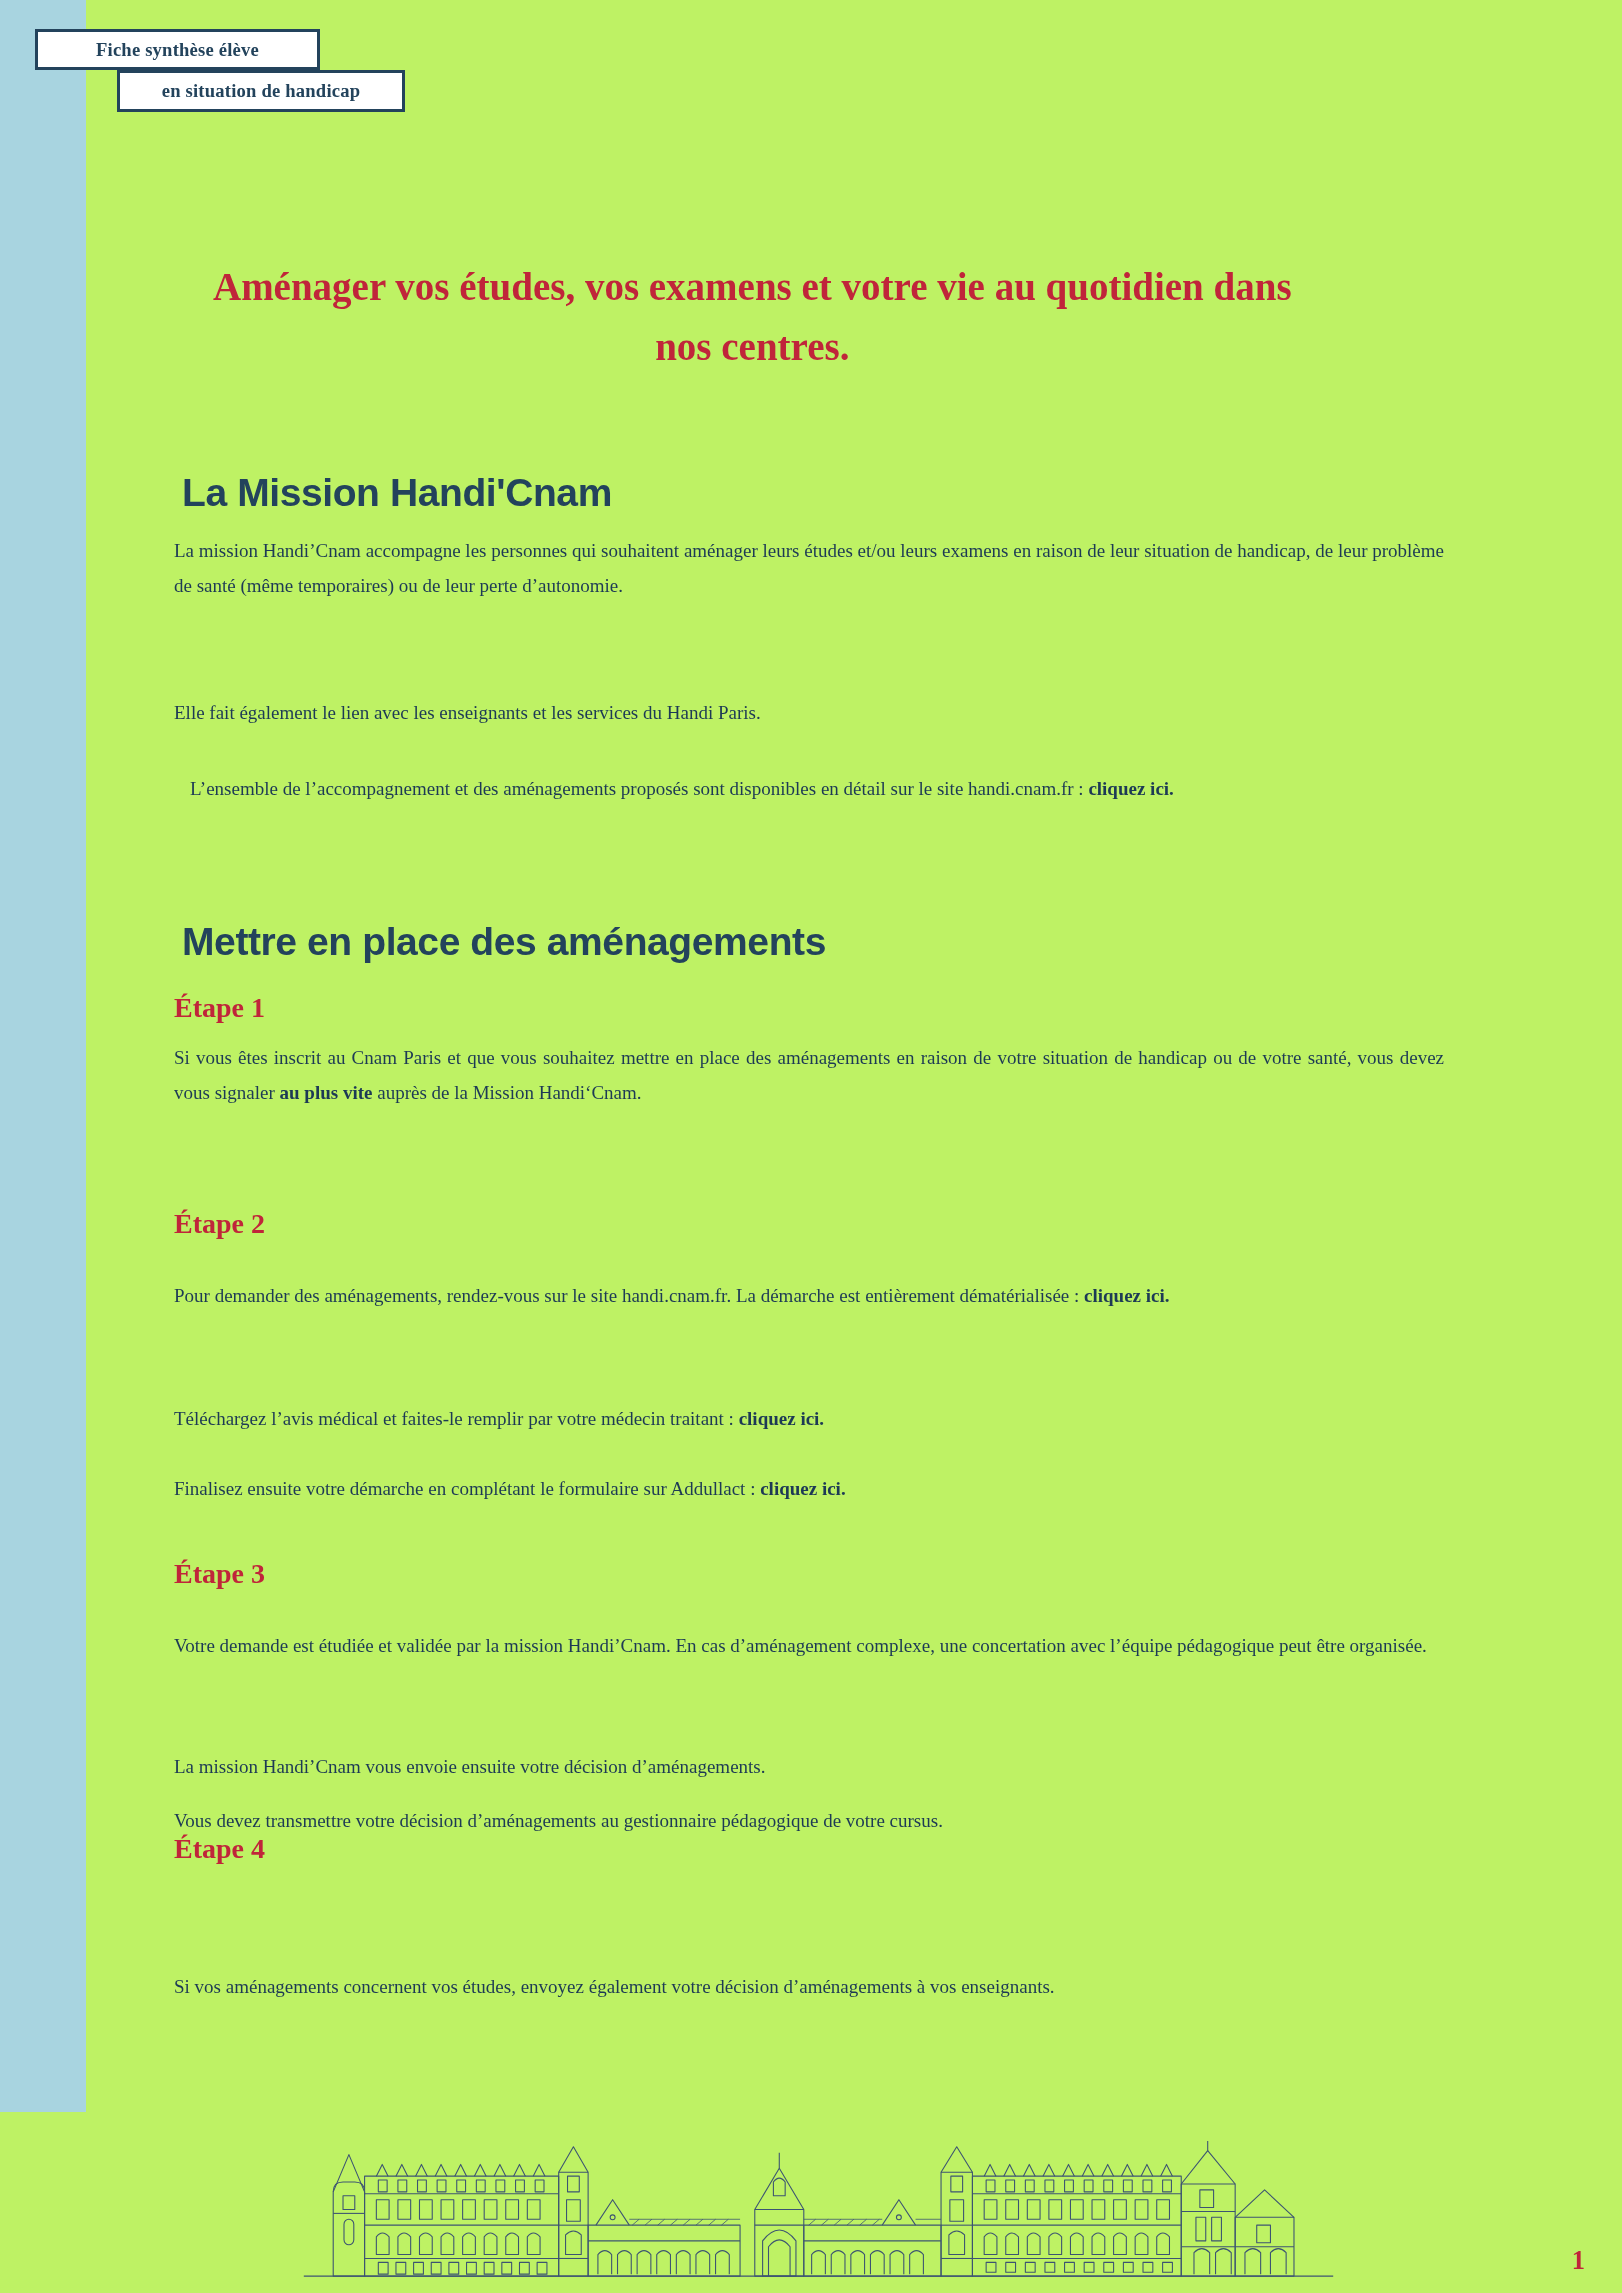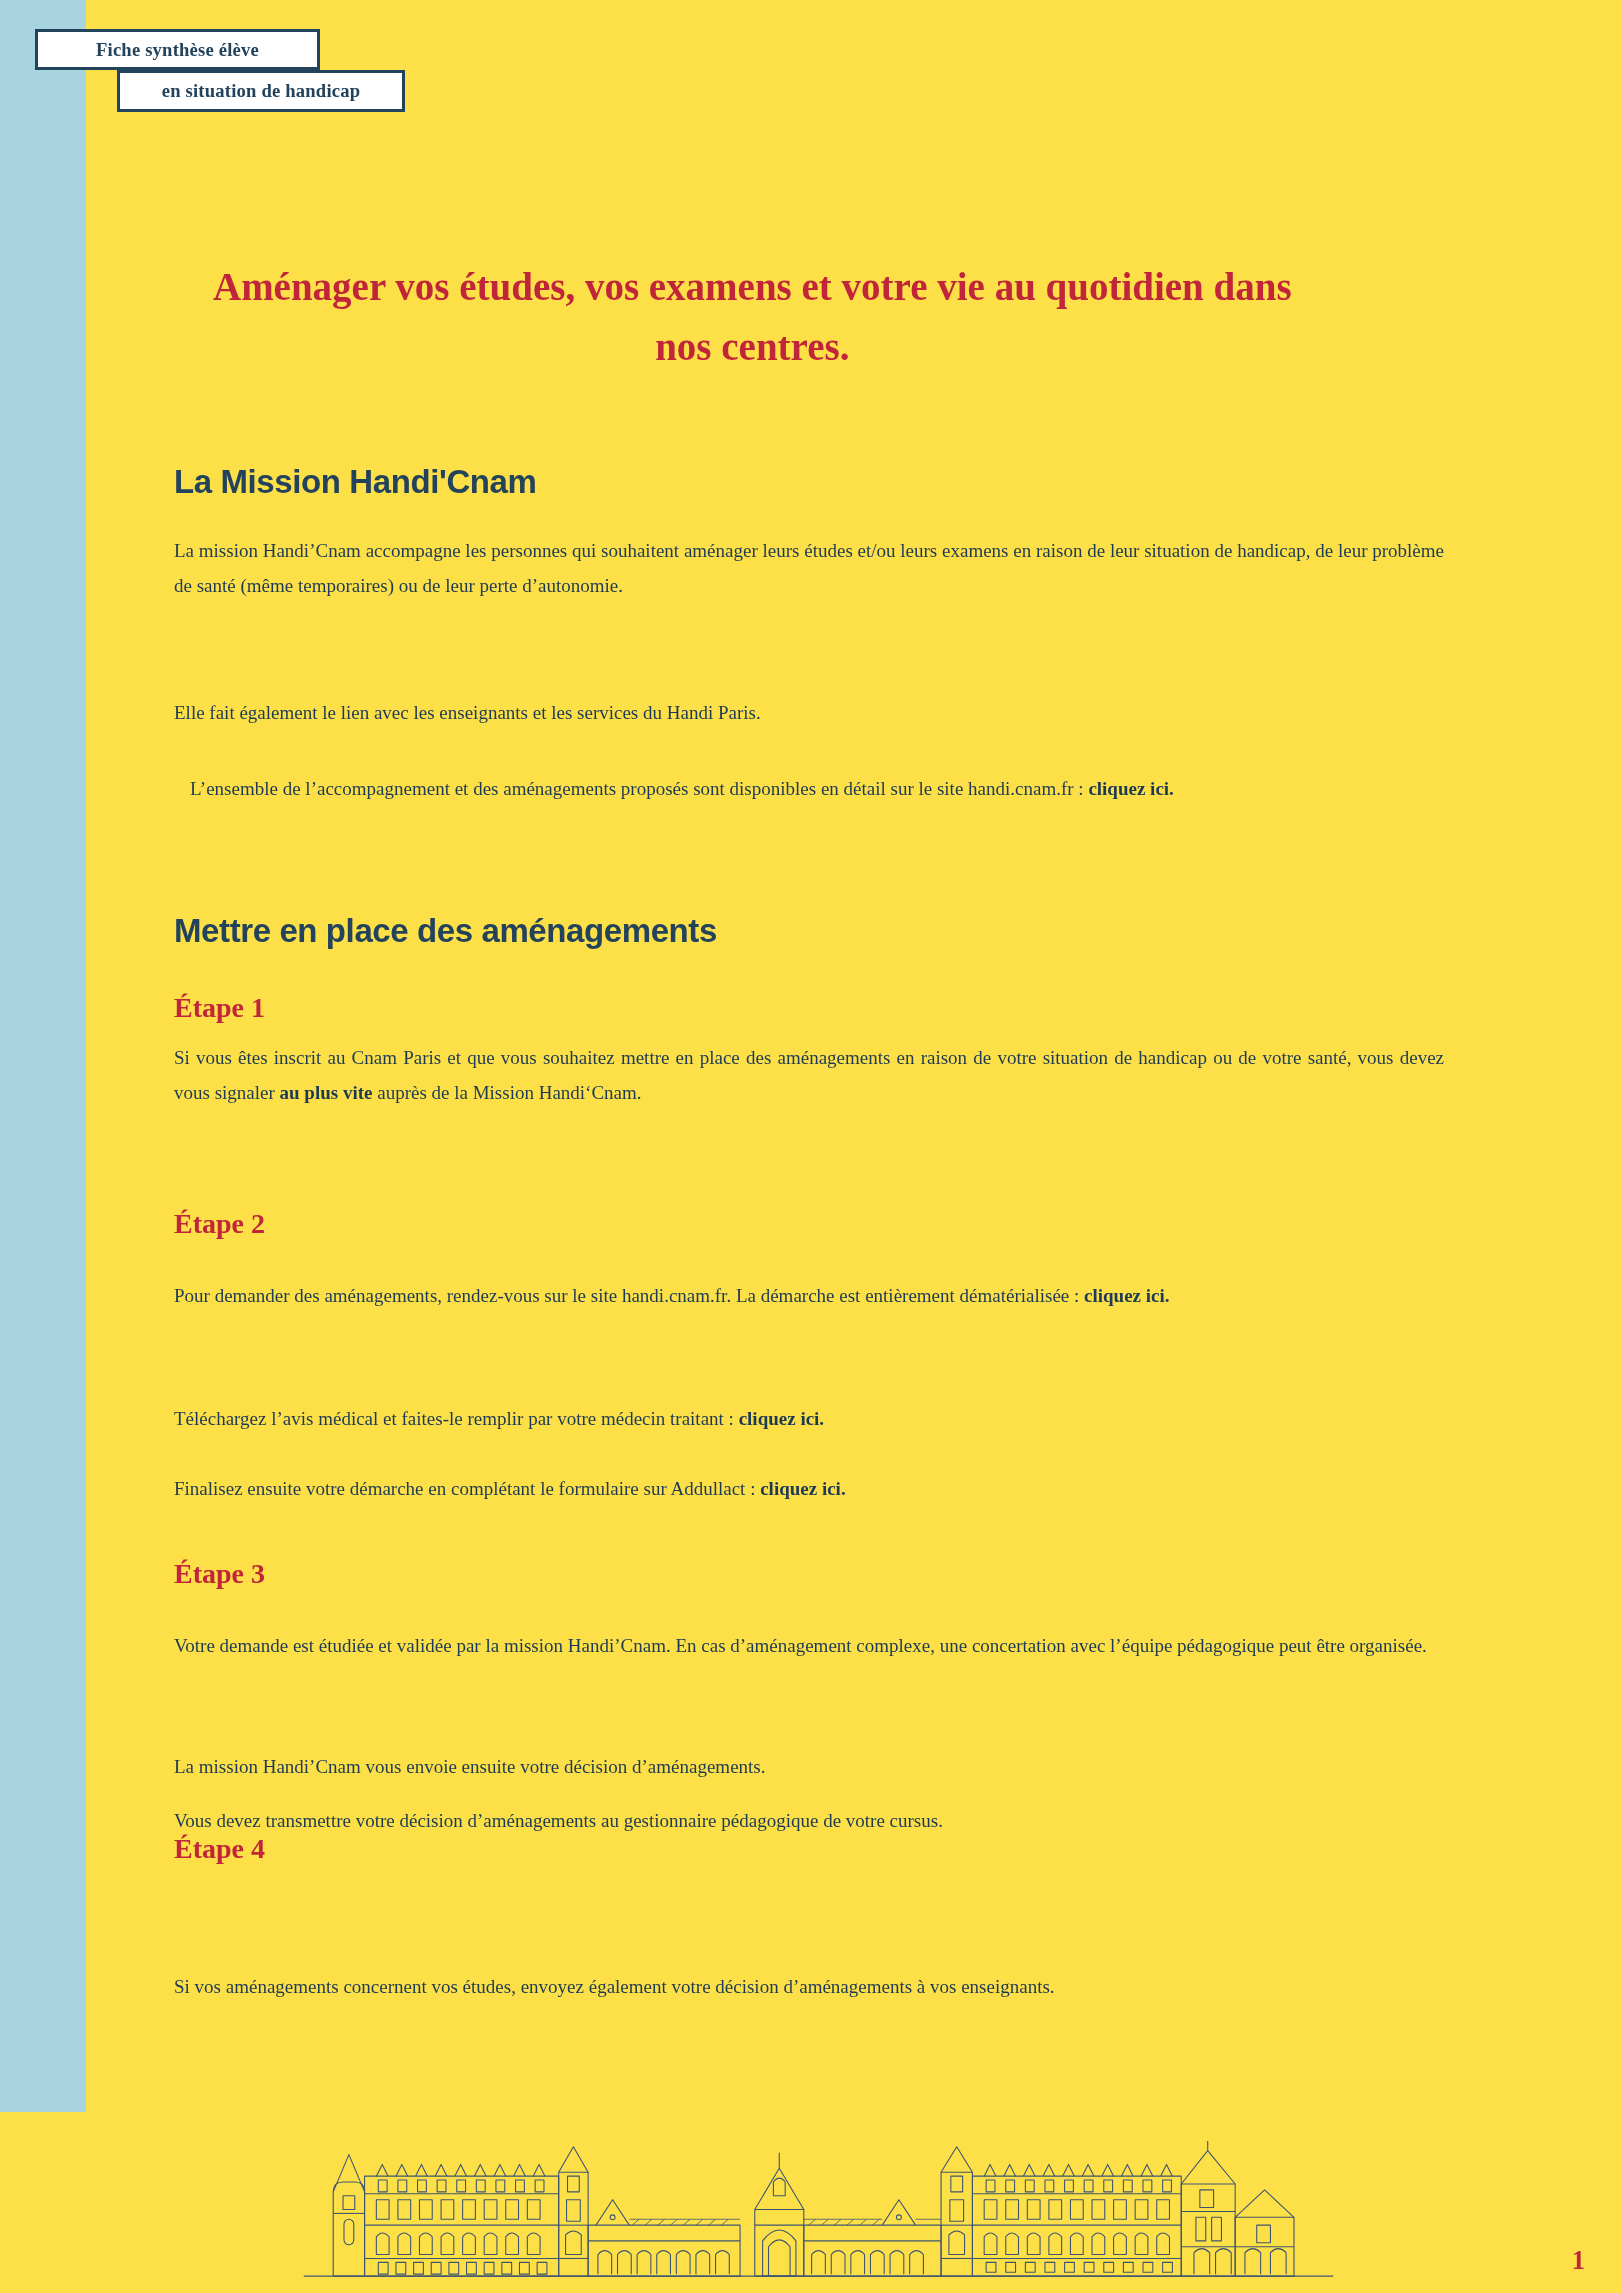--- a/index.html
+++ b/index.html
@@ -7,21 +7,21 @@
     padding: 0;
     background: #ffffff;
   }
   body {
     font-family: "Liberation Serif", serif;
   }
   .page {
     position: relative;
     width: 1622px;
     height: 2294px;
-    background: #fde047;
+    background: #bef264;
     overflow: hidden;
   }
 
   
   .left-band {
     position: absolute;
     left: 0;
     top: 0;
     width: 86px;
     height: 2112px;
@@ -118,25 +118,25 @@
     line-height: 1.55;
     color: #c0253a;
     text-align: center;
     width: 1137px;
     margin-left: 9.8px;
     position: absolute;
     top: 257px;
   }
 
   h2.section {
-    margin: 0;
+    margin: 8px;
     padding: 0;
     font-family: "Liberation Sans", sans-serif;
     font-weight: bold;
-    font-size: 33px;
+    font-size: 39px;
     color: #23435c;
     letter-spacing: -0.4px;
     position: absolute;
   }
 
   h3.etape {
     margin: 0;
     padding: 0;
     font-family: "Liberation Serif", serif;
     font-weight: bold;

